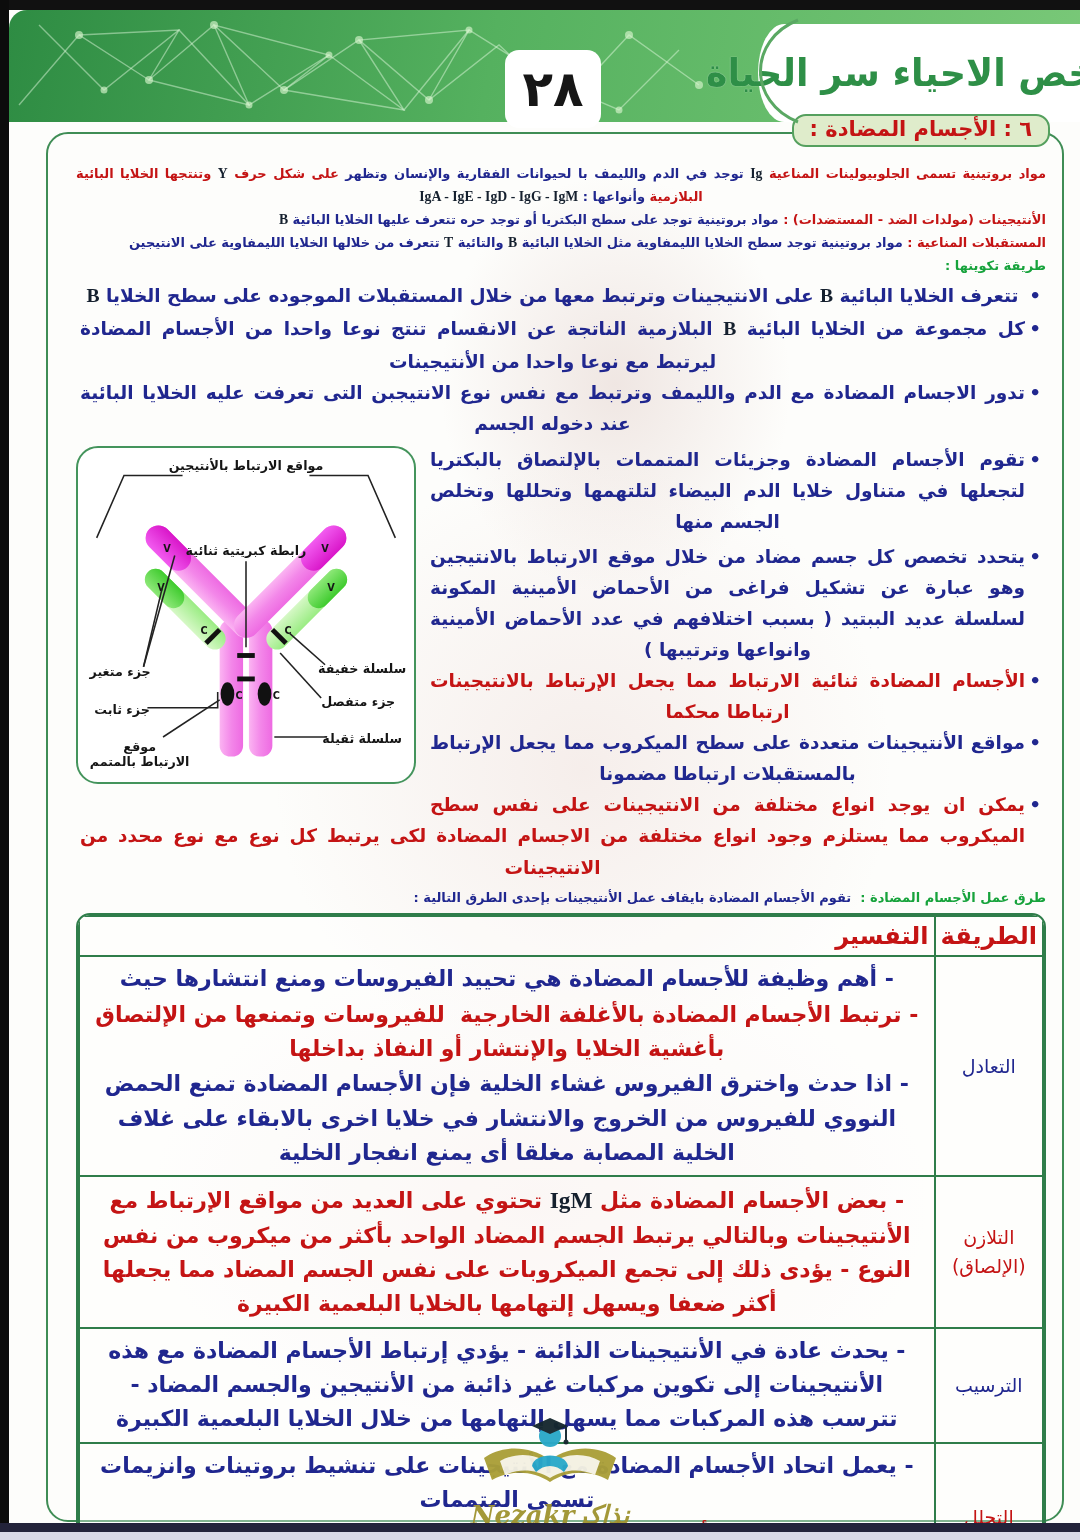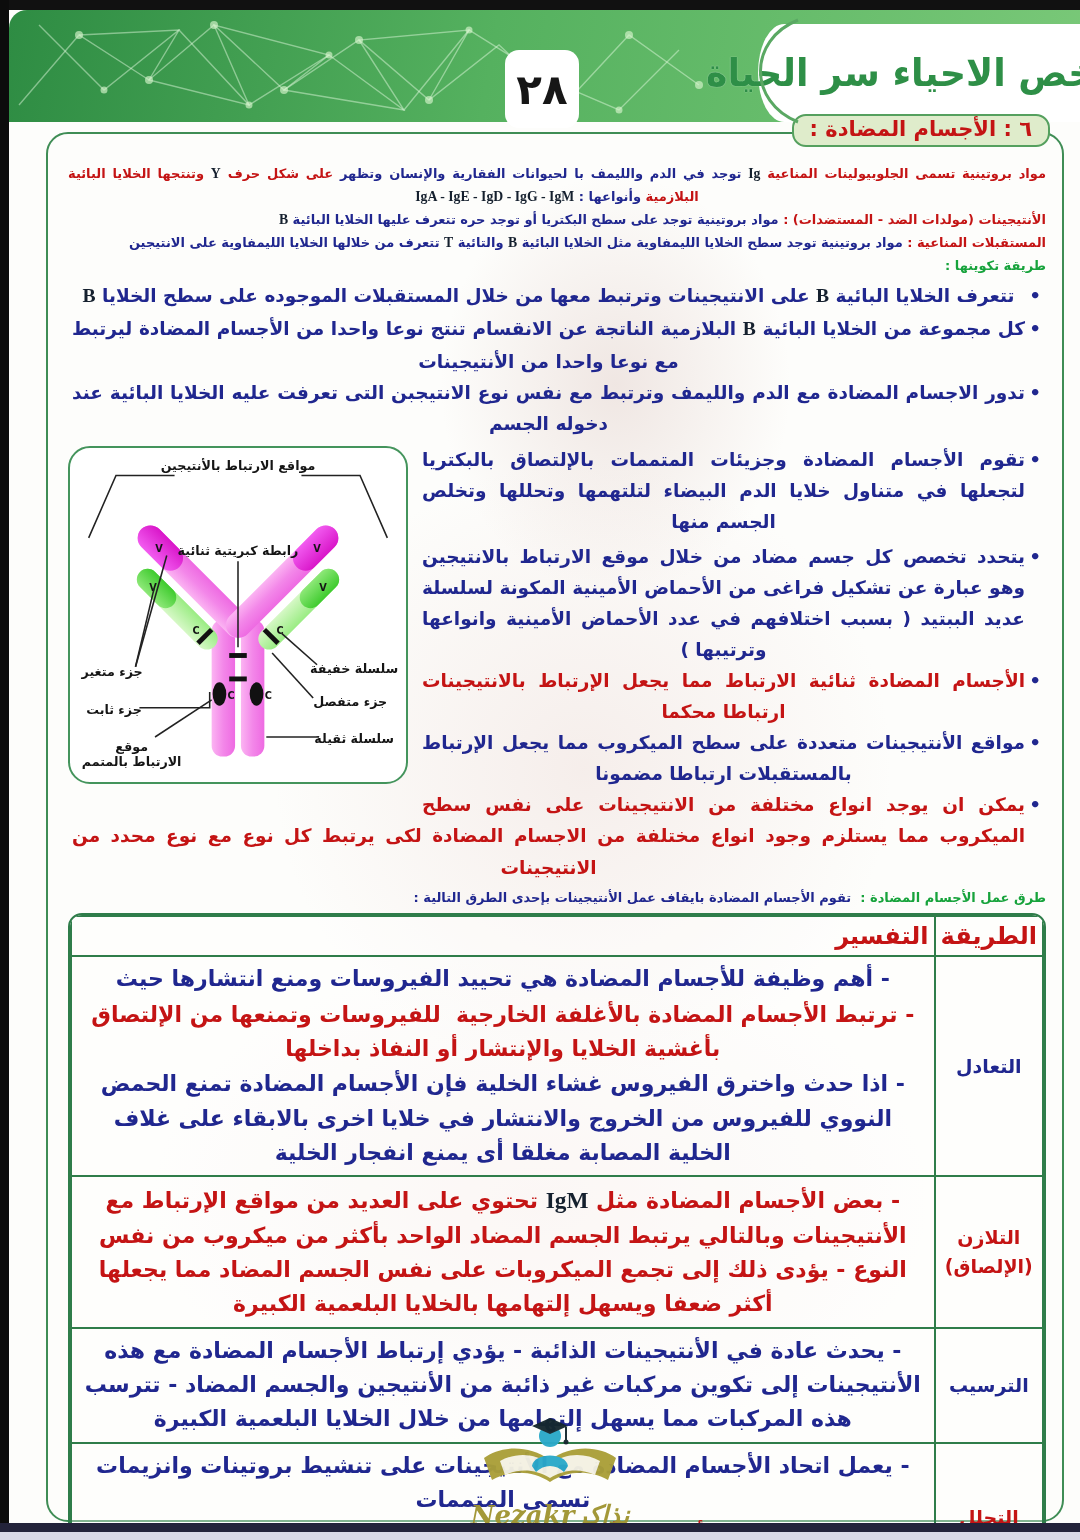--- a/index.html
+++ b/index.html
@@ -27,26 +27,26 @@
   .banner{position:absolute;left:9px;right:0;top:10px;height:112px;z-index:1;
     background:linear-gradient(100deg,var(--c-banner1),#55b15f 45%,var(--c-banner2));
     border-radius:18px 0 0 0;}
   .banner svg{position:absolute;inset:0;width:100%;height:100%;}
   .title-plate{position:absolute;right:0;top:24px;left:758px;height:98px;background:#fff;
     border-radius:64px 0 0 64px / 120px 0 0 120px;z-index:2;
     display:flex;align-items:center;justify-content:center;}
   .title-arc{position:absolute;left:740px;top:18px;width:62px;height:106px;z-index:3;}
   .page-title{font-size:38px;font-weight:900;color:var(--c-title);letter-spacing:-1px;
     transform:scaleX(.96);white-space:nowrap;text-shadow:0 0 1px rgba(255,255,255,.8);}
-  .page-tab{position:absolute;left:505px;top:50px;width:74px;height:78px;background:#fff;
+  .page-tab{position:absolute;left:505px;top:50px;width:96px;height:78px;background:#fff;
     border-radius:14px;z-index:4;display:flex;align-items:center;justify-content:center;
-    font-size:42px;font-weight:700;color:#161616;}
+    font-size:50px;font-weight:700;color:#161616;}
   
   .content{position:absolute;left:46px;right:16px;top:132px;bottom:18px;z-index:2;
-    border:2.5px solid #3f8d55;border-radius:22px;padding:14px 16px 4px 20px;}
+    border:2.5px solid #3f8d55;border-radius:22px;padding:14px 16px 4px 28px;}
   .badge{position:absolute;top:-20px;right:12px;background:#dfeccb;border:2px solid #55a05e;
     border-radius:14px;padding:1px 16px 4px;font-size:21px;font-weight:800;color:var(--c-red);z-index:5;}
   
   .par{font-size:13px;font-weight:700;line-height:1.68;color:var(--c-blue);
     text-align:justify;text-align-last:right;margin:0;}
   .par.center-last{text-align-last:center;}
   .seg{white-space:pre-wrap;}
   .seg-red{color:var(--c-red);} .seg-blue{color:var(--c-blue);}
   .seg-latin{font-family:"Liberation Serif","DejaVu Serif",serif;color:var(--c-dark);font-weight:600;font-size:1.06em;}
   .h-green{color:var(--c-green);font-weight:800;}
@@ -57,21 +57,21 @@
   
   .fig{float:left;width:340px;height:338px;margin:2px 14px 6px 0;background:#fff;
     border:2.5px solid #44945c;border-radius:22px;position:relative;z-index:2;padding:4px;}
   .fig svg{width:100%;height:100%;}
   .fig text{font-family:"DejaVu Sans",sans-serif;font-weight:700;fill:#151515;}
   
   .tblwrap{clear:both;border:2.5px solid var(--c-border);border-radius:14px;overflow:hidden;margin-top:5px;background:rgba(255,255,255,.35);}
   table.methods{width:100%;border-collapse:collapse;}
   .methods th,.methods td{border:2px solid var(--c-border);}
   .methods th{font-size:24px;font-weight:800;color:var(--c-red);padding:5px;text-align:right;}
-  td.m-cell{width:106px;text-align:center;font-size:19px;font-weight:700;vertical-align:middle;padding:3px;line-height:1.5;}
+  td.m-cell{width:106px;text-align:center;font-size:19px;font-weight:400;vertical-align:middle;padding:3px;line-height:1.5;}
   td.x-cell{padding:4px 10px;font-size:22px;font-weight:700;text-align:center;vertical-align:middle;line-height:1.56;}
   .rich-line{margin:1px 0;}
   
   .wm{position:absolute;left:440px;bottom:12px;width:220px;z-index:6;text-align:center;opacity:.96;}
   .wm .wm-text{font-family:"DejaVu Serif","Liberation Serif",serif;font-style:italic;font-weight:700;
     font-size:26px;color:#a09431;direction:ltr;line-height:1;}
 </style>
 </head>
 <body>
 

